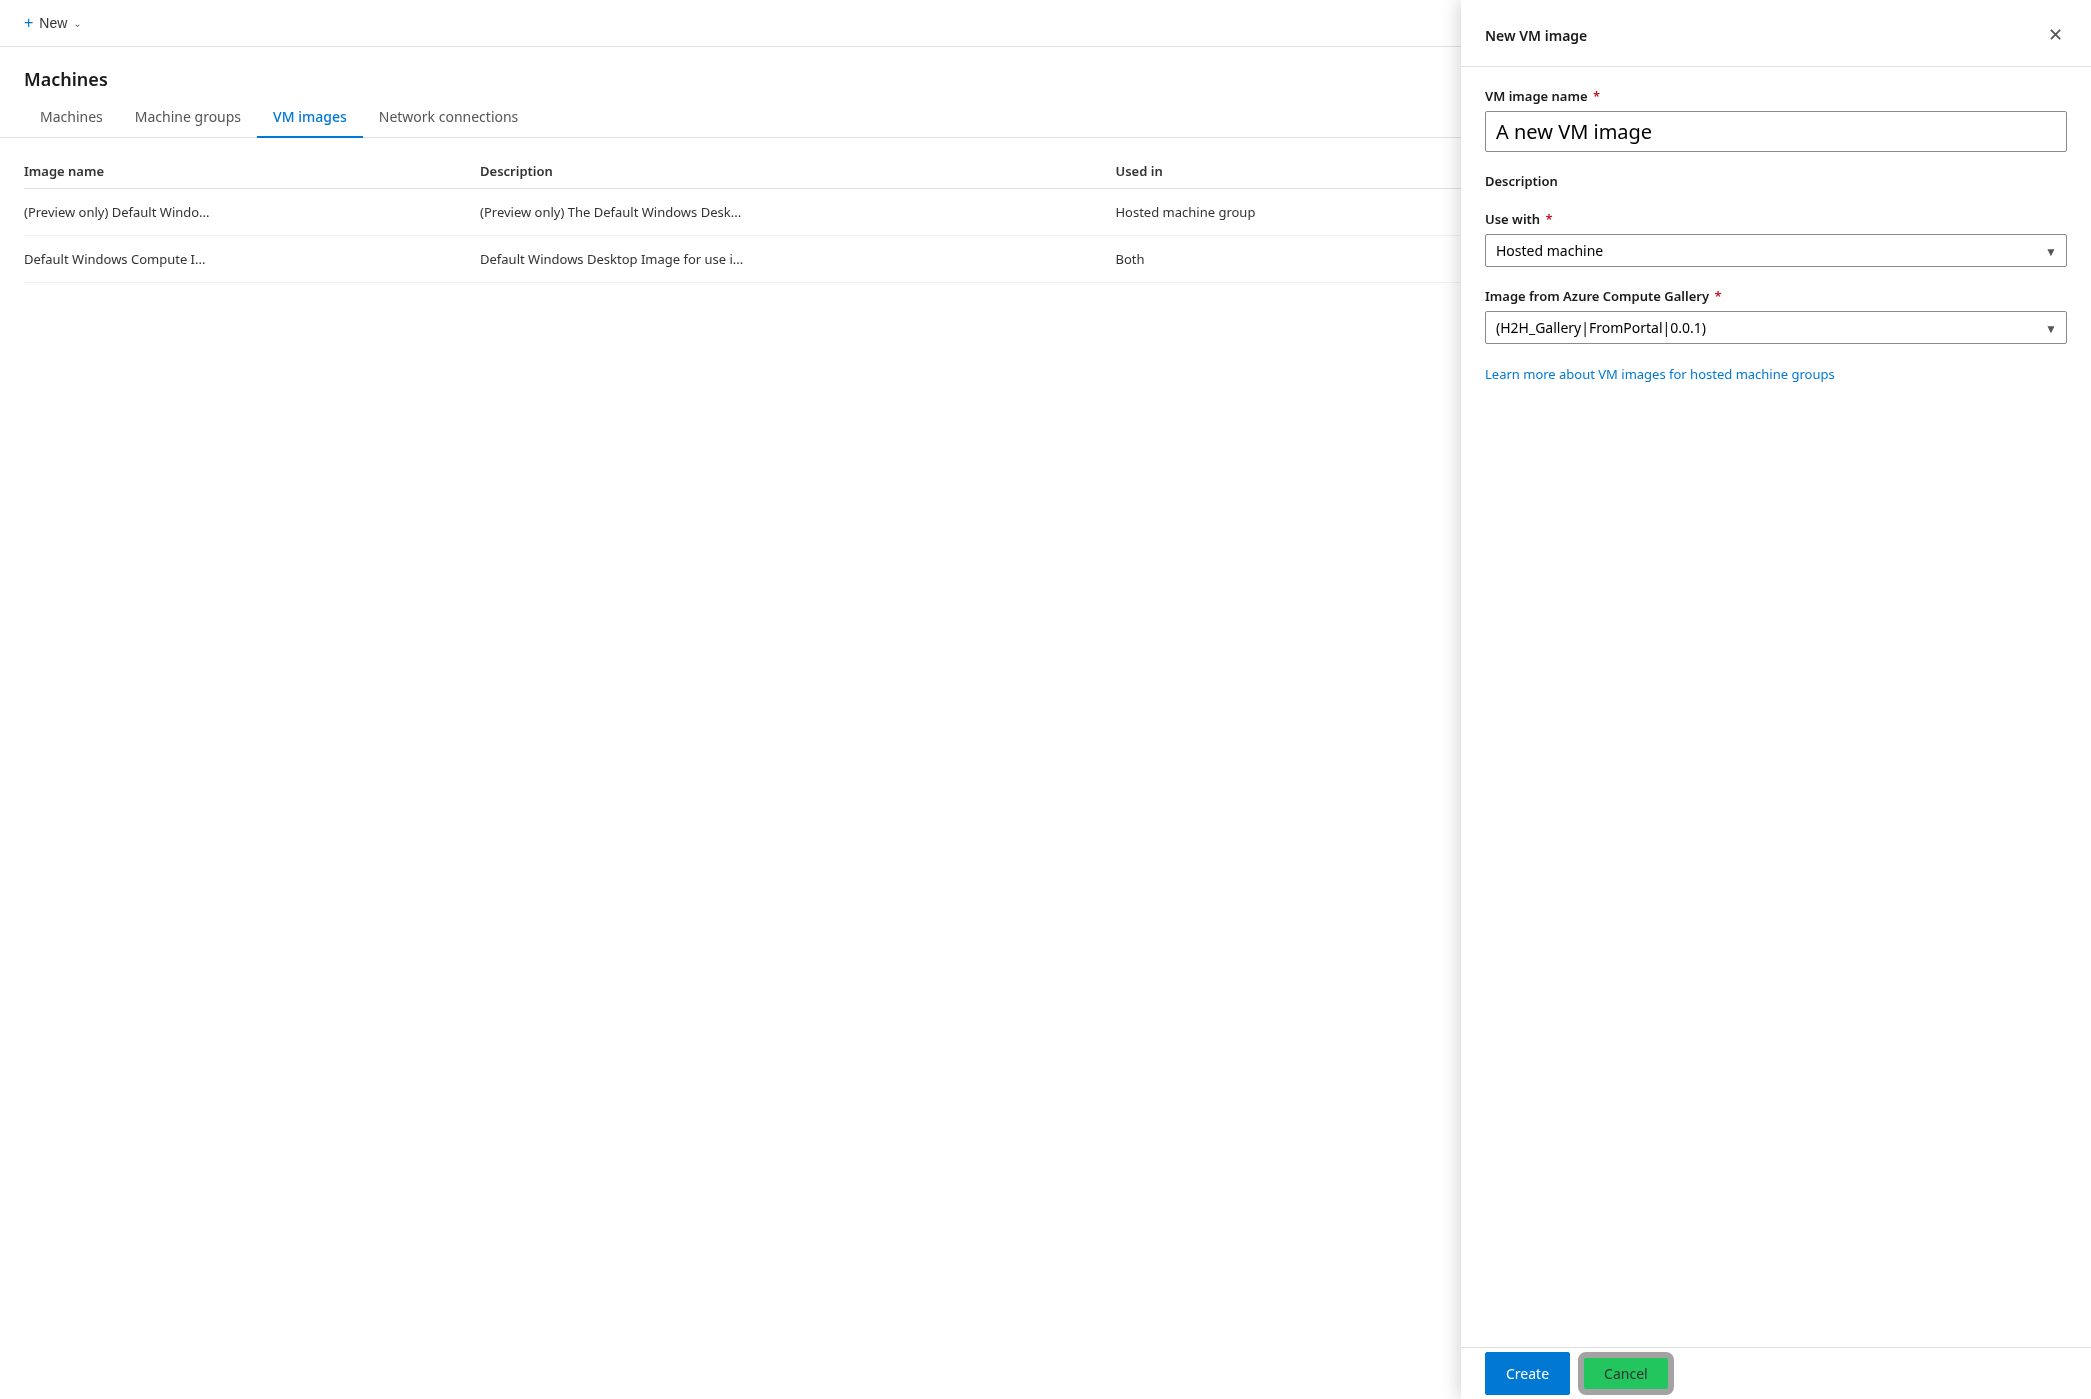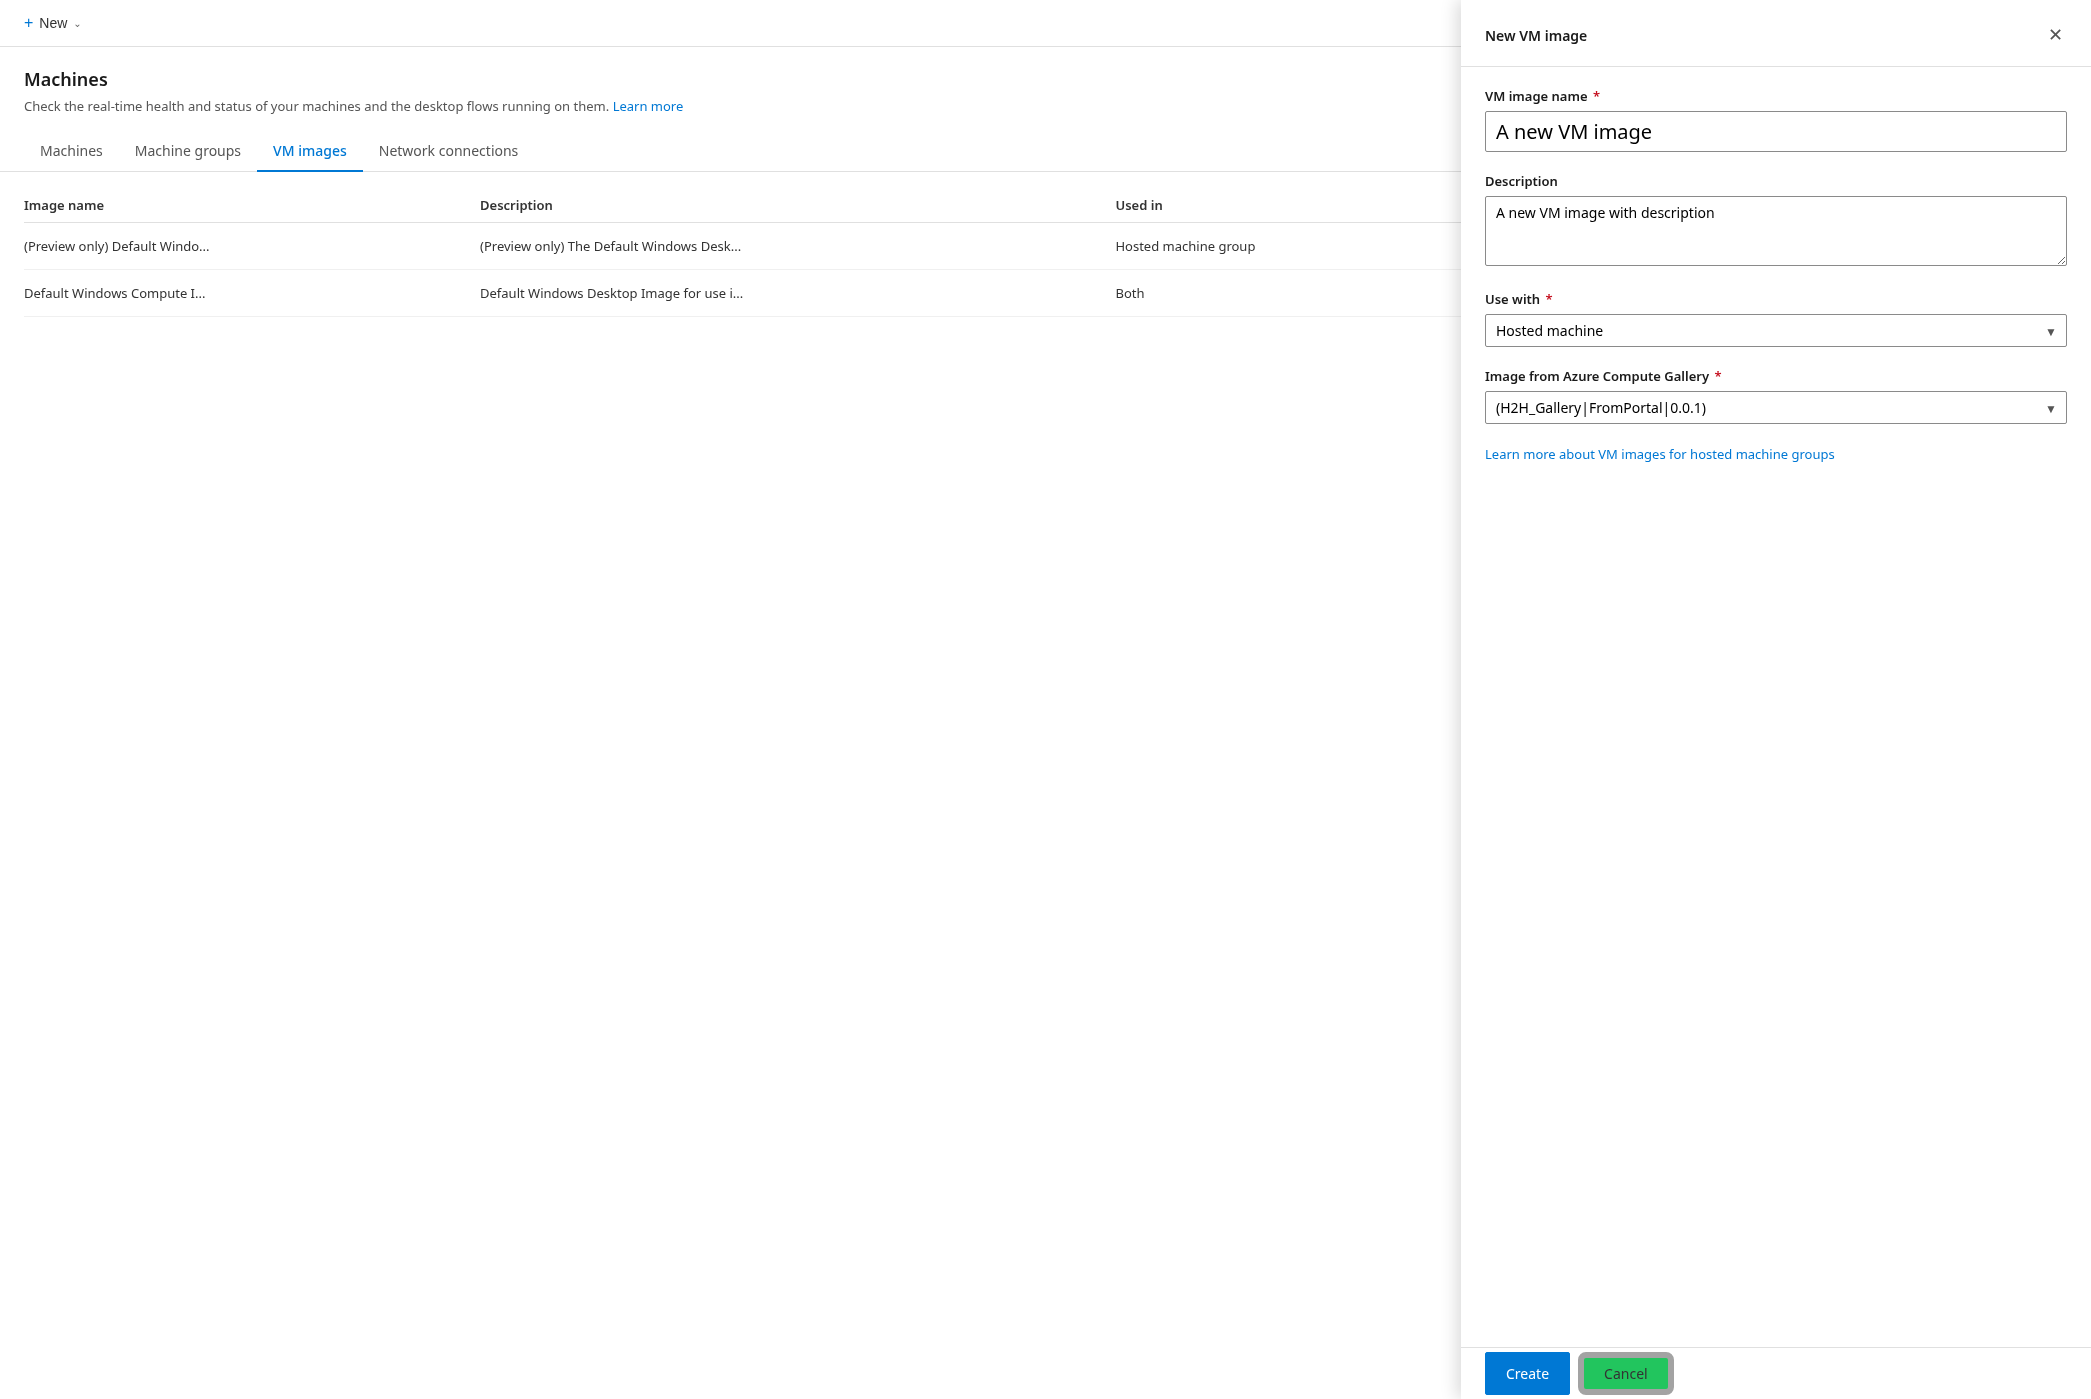--- a/index.html
+++ b/index.html
@@ -287,24 +287,20 @@
   <div class="top-bar">
     <button class="new-button">
       <span class="plus-icon">+</span>
       <span>New</span>
       <span class="chevron-down">⌄</span>
     </button>
   </div>
 
   <div class="page-header">
     <div class="page-title">Machines</div>
-    <div class="page-subtitle">
-      <span>Check the real-time health and status of your machines and the desktop flows running on them.</span>
-      <a href="#">Learn more</a>
-    </div>
   </div>
 
   <div class="tabs">
     <div class="tab">Machines</div>
     <div class="tab">Machine groups</div>
     <div class="tab active">VM images</div>
     <div class="tab">Network connections</div>
   </div>
 
   <div class="table-container">
@@ -358,21 +354,20 @@
 
     <div class="form-group">
       <label class="form-label">
         <span>VM image name</span><span class="required-star"> *</span>
       </label>
       <input type="text" class="form-input" value="A new VM image" style="">
     </div>
 
     <div class="form-group">
       <label class="form-label">Description</label>
-      <textarea class="form-textarea" style="">A new VM image with description</textarea>
     </div>
 
     <div class="form-group">
       <label class="form-label">
         <span>Use with</span><span class="required-star"> *</span>
       </label>
       <div class="form-select-wrapper">
         <select class="form-select">
           <option>Hosted machine</option>
           <option>Hosted machine group</option>

